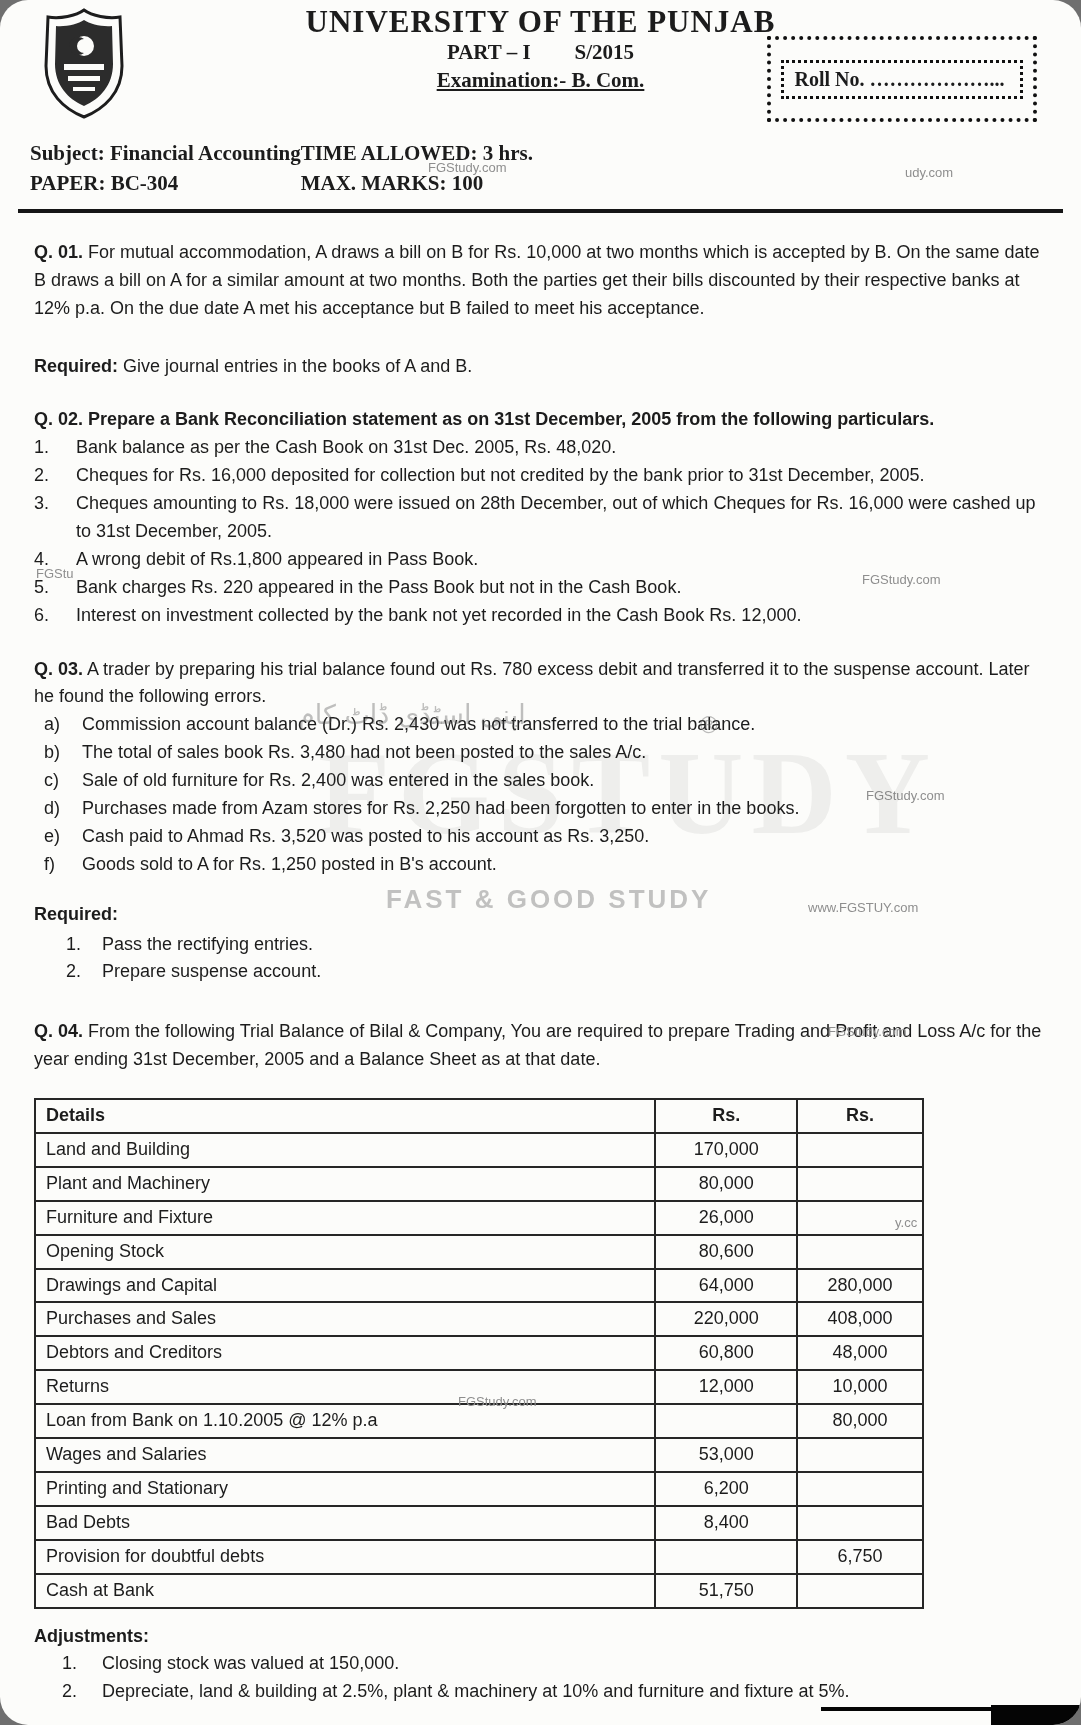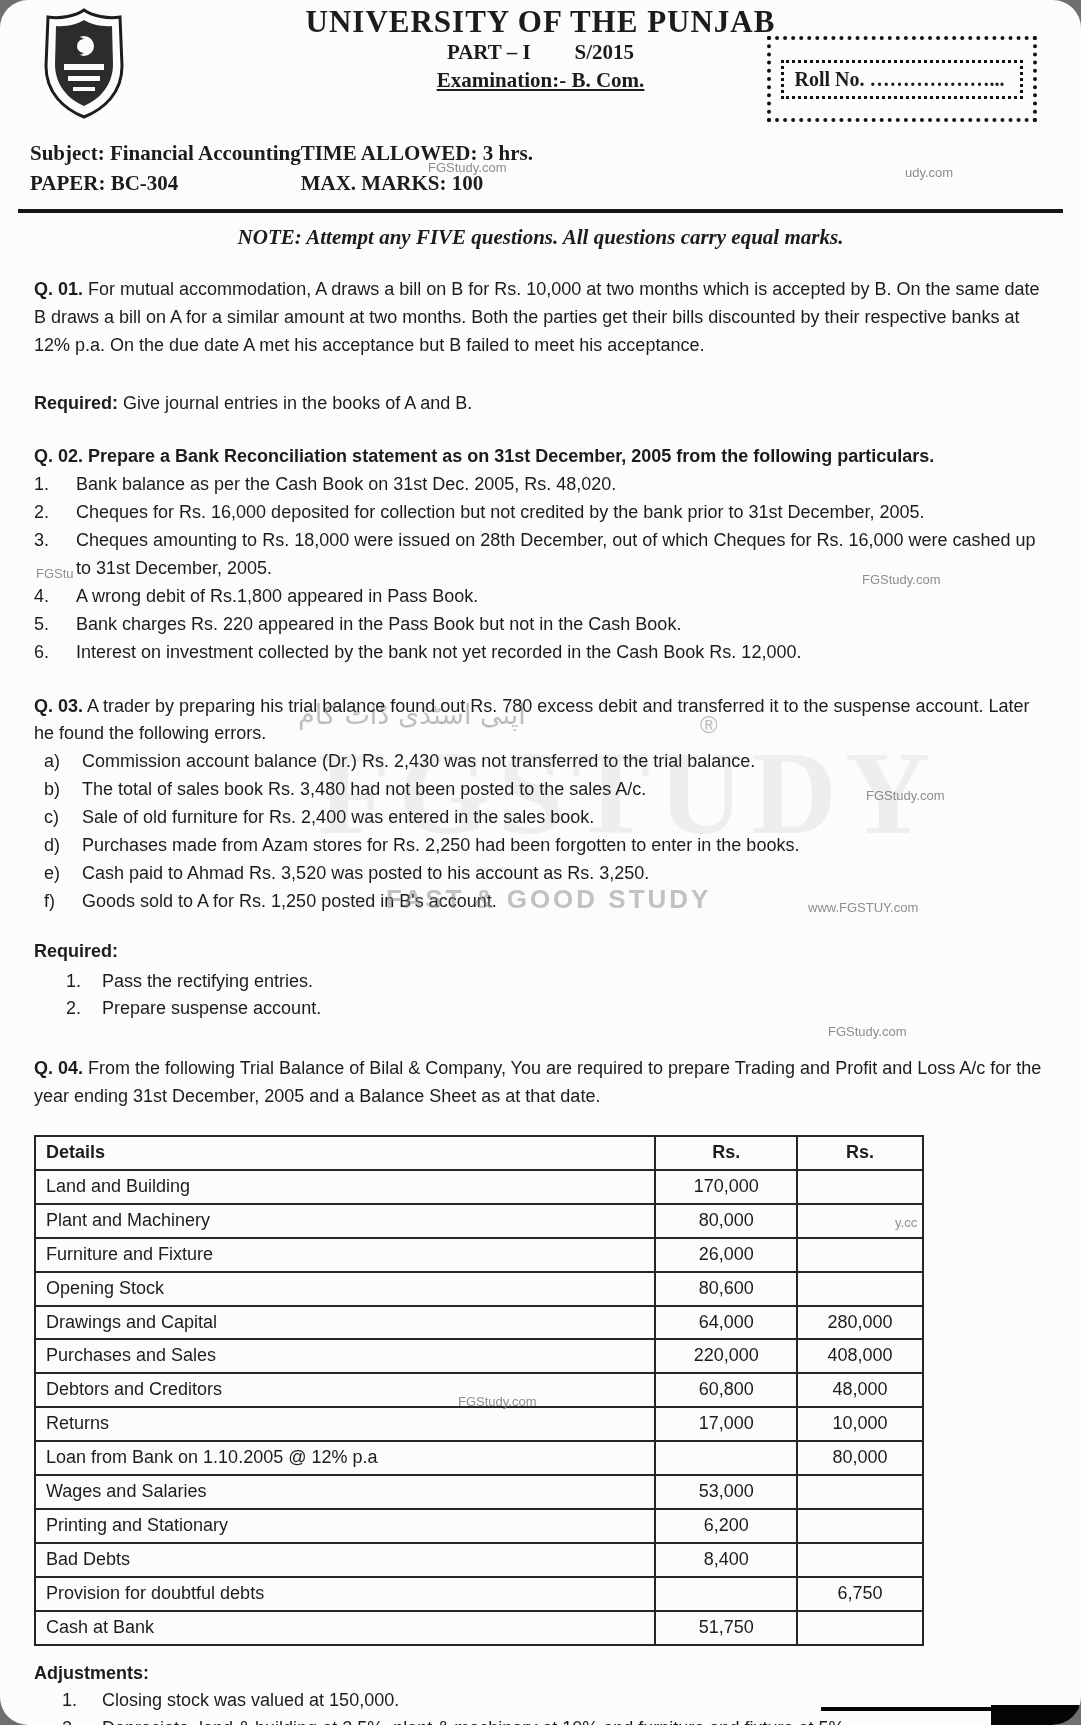--- a/index.html
+++ b/index.html
@@ -100,21 +100,20 @@
       <div>PAPER: BC-304</div>
     </div>
     <div class="meta-right">
       <div>TIME ALLOWED: 3 hrs.</div>
       <div>MAX. MARKS: 100</div>
     </div>
   </div>
 
   <div class="rule"></div>
 
-  <div class="note">NOTE: Attempt any FIVE questions. All questions carry equal marks.</div>
 
   <div class="content">
 
     <div class="q-block">
       <div class="para">
         <span class="q-label">Q. 01.</span>
         <span>For mutual accommodation, A draws a bill on B for Rs. 10,000 at two months which is accepted by B. On the same date B draws a bill on A for a similar amount at two months.  Both the parties get their bills discounted by their respective banks at 12% p.a. On the due date A met his acceptance but B failed to meet his acceptance.</span>
       </div>
       <div class="req-row">
         <span class="req-label">Required:</span>
@@ -241,21 +240,21 @@
               <td class="amount">220,000</td>
               <td class="amount">408,000</td>
             </tr>
           <tr>
               <td class="details">Debtors and Creditors</td>
               <td class="amount">60,800</td>
               <td class="amount">48,000</td>
             </tr>
           <tr>
               <td class="details">Returns</td>
-              <td class="amount">17,000</td>
+              <td class="amount">12,000</td>
               <td class="amount">10,000</td>
             </tr>
           <tr>
               <td class="details">Loan from Bank on 1.10.2005 @ 12% p.a</td>
               <td class="amount"></td>
               <td class="amount">80,000</td>
             </tr>
           <tr>
               <td class="details">Wages and Salaries</td>
               <td class="amount">53,000</td>

